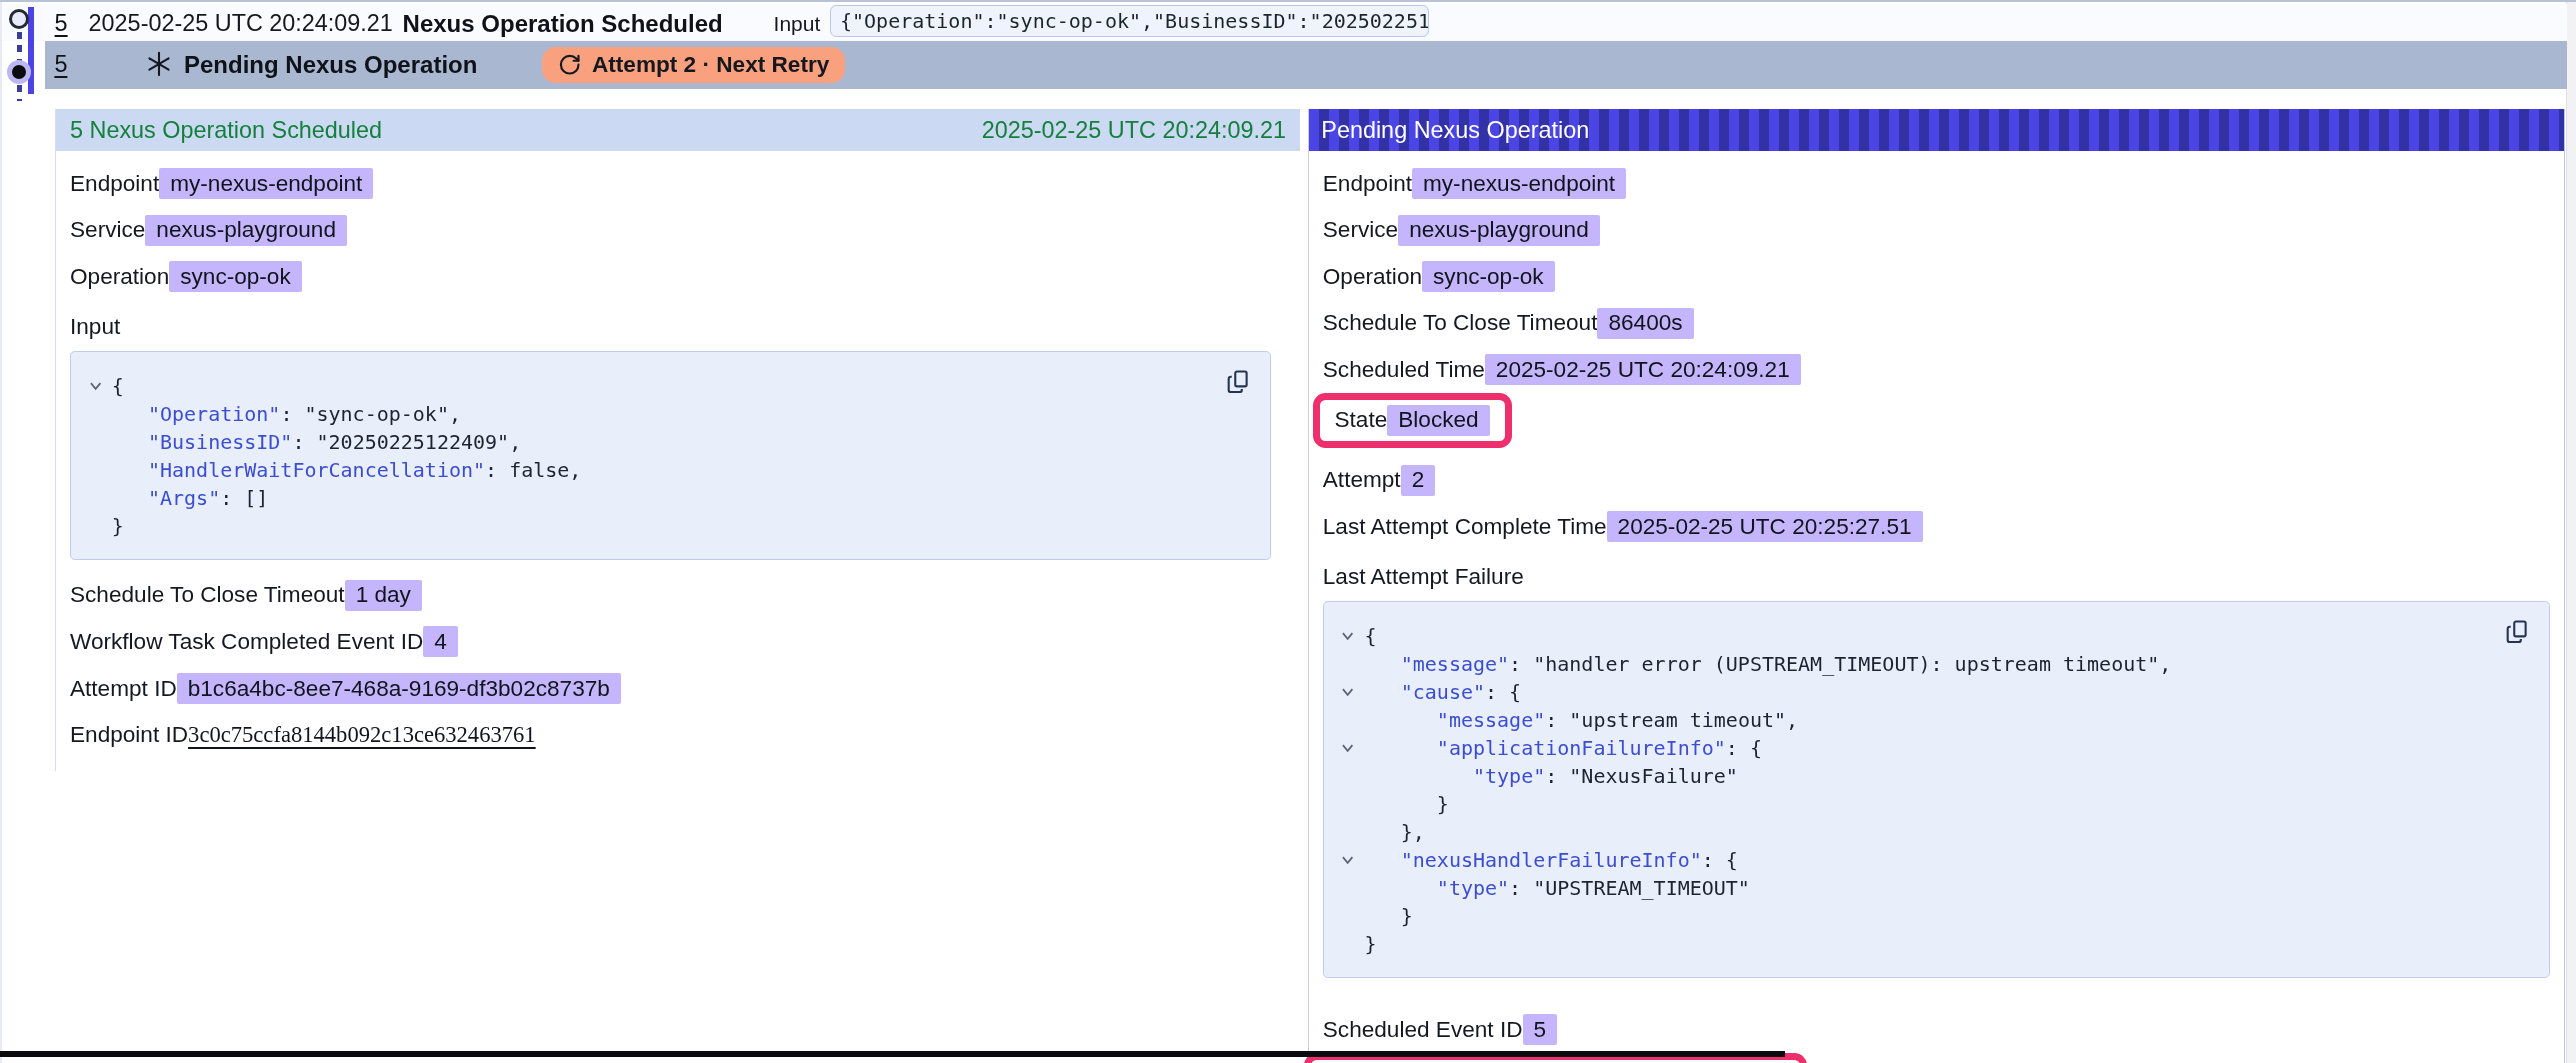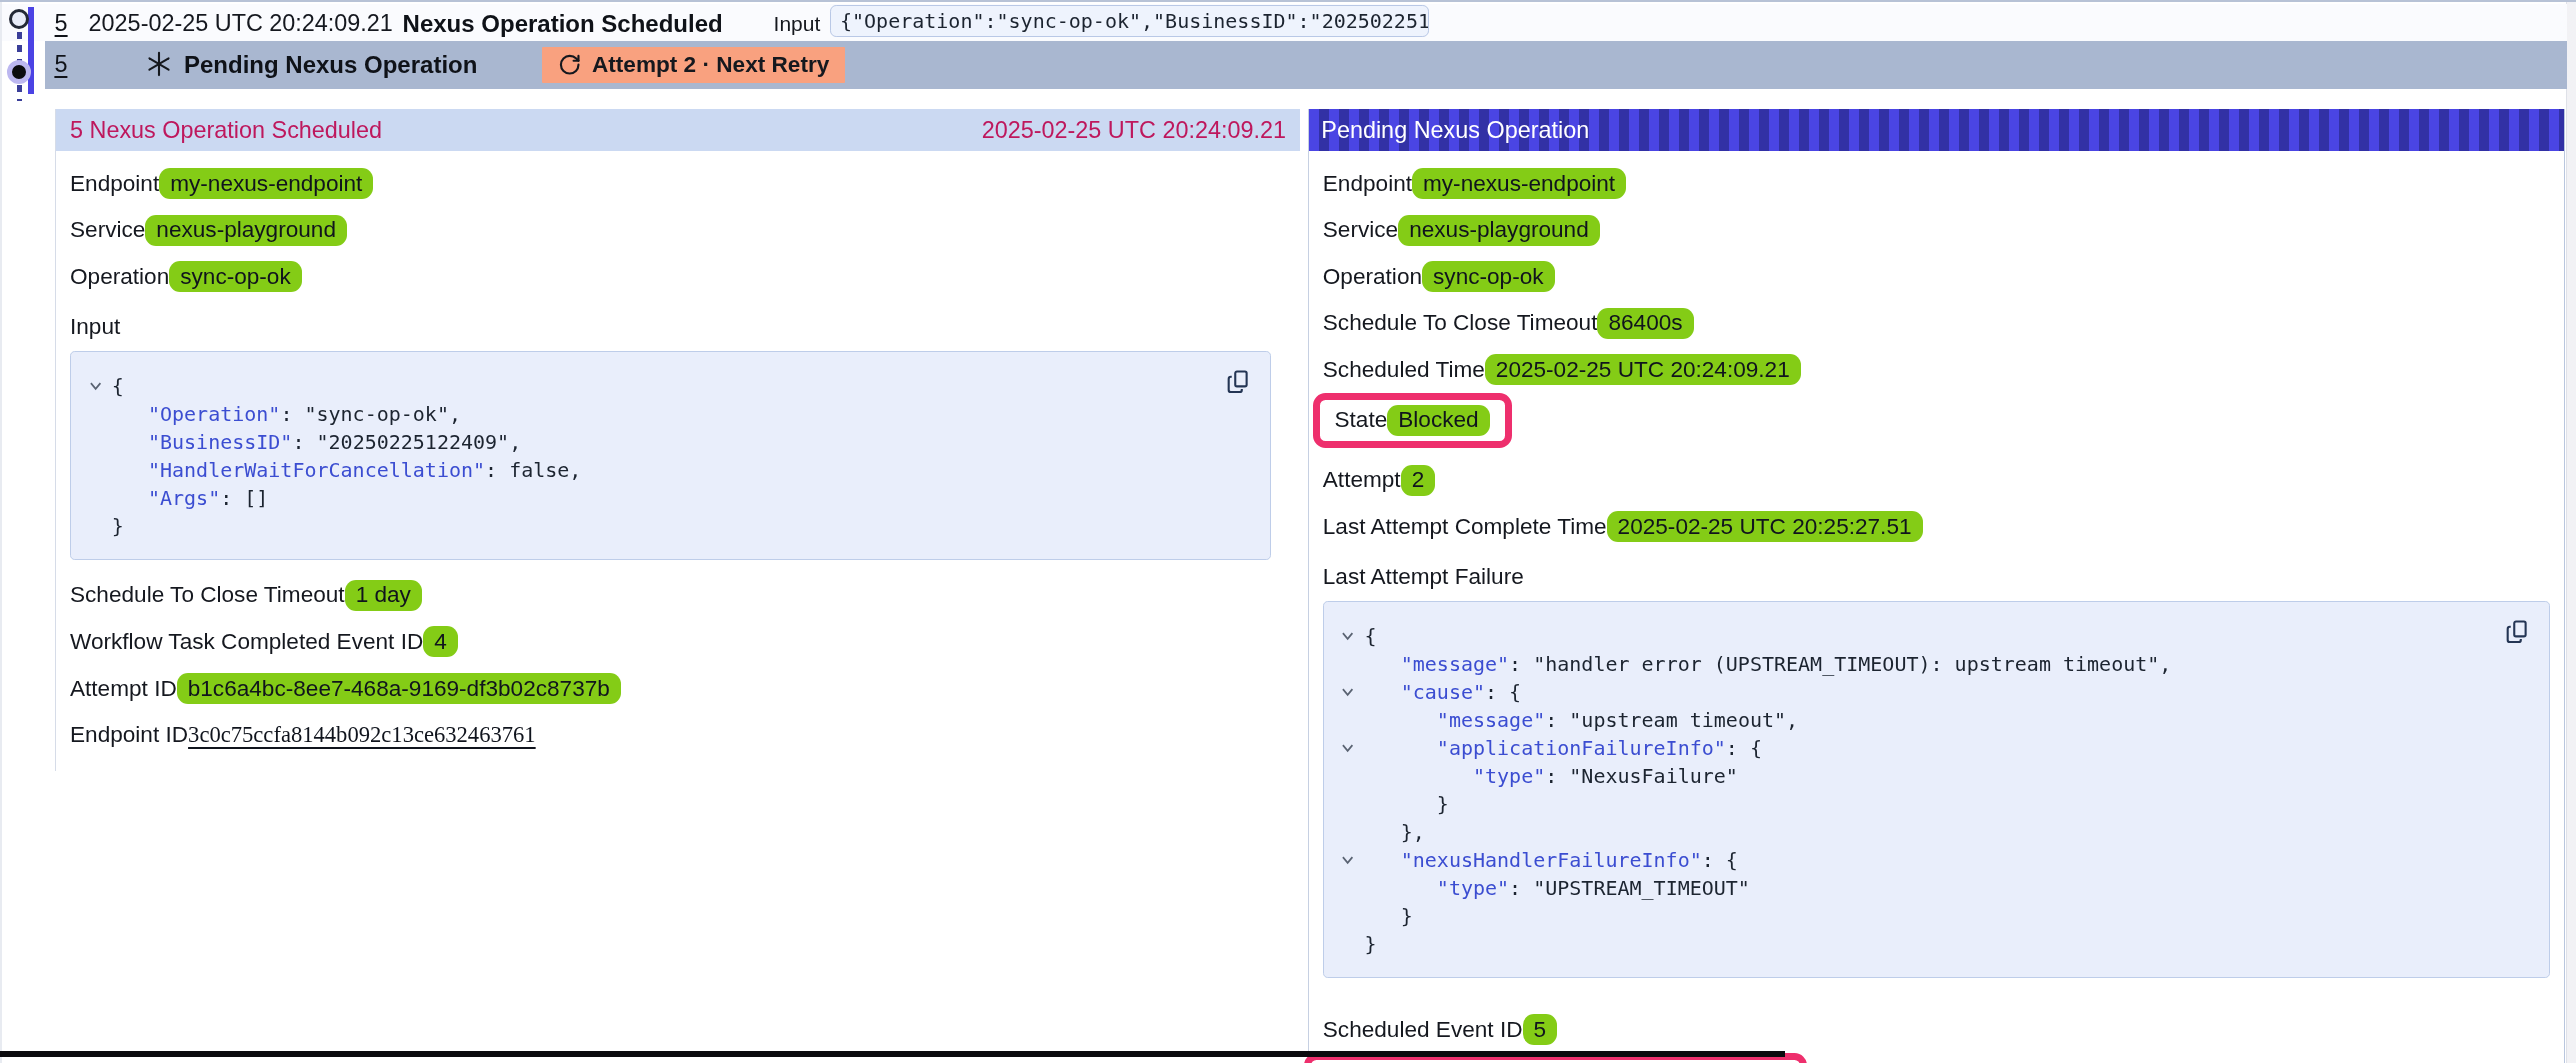--- a/index.html
+++ b/index.html
@@ -23,46 +23,46 @@
   .ev-time{font-size:23.4px;color:#15181f;}
   .ev-title{font-size:24px;font-weight:700;color:#0f1218;}
   .input-inline-label{font-size:21px;color:#15181e;}
   .input-inline-chip{
     font-family:"DejaVu Sans Mono", monospace;font-size:20px;color:#1c2430;
     background:#eef3fd;border:1.6px solid #b9c8e6;border-radius:6.2px;
     height:30px;line-height:30px;padding:0 9.4px;width:579px;
     white-space:nowrap;overflow:hidden;box-sizing:content-box;
   }
   .retry-badge{
-    position:absolute;left:497px;top:6.2px;height:36px;background:#f9a17f;border-radius:1px;
+    position:absolute;left:497px;top:6.2px;height:36px;background:#f9a17f;border-radius:14px;
     display:flex;align-items:center;gap:11px;padding:0 15.6px;
     font-size:22.6px;font-weight:600;color:#15181e;
   }
 
   
   .vbar{position:absolute;left:28px;top:4.7px;width:5.5px;height:87px;background:#4b43e4;z-index:3;}
   .tl-dashes{position:absolute;left:17px;top:30px;width:4.7px;height:69px;
     background:repeating-linear-gradient(180deg,#3a3e99 0 7px,transparent 7px 13.3px);z-index:2;}
   .tl-circle-open{position:absolute;left:8.6px;top:7px;width:14px;height:14px;border:3.9px solid #232936;
     border-radius:50%;background:#e8ecf8;z-index:4;}
   .tl-circle-filled{position:absolute;left:7px;top:58px;width:14px;height:14px;background:#0c0c10;
     border:5.5px solid #bcb7f0;border-radius:50%;z-index:4;}
 
   
   .panels{position:absolute;left:55px;top:107px;right:11px;display:flex;gap:7.8px;align-items:flex-start;}
   .panel-left{width:1245px;flex:none;border-left:1.6px solid #d6dce8;box-sizing:border-box;padding-bottom:20px;}
   .panel-right{flex:1;border-left:1.6px solid #c6d0e2;border-right:1.6px solid #b9c6de;box-sizing:border-box;padding-bottom:4.7px;}
   .panel-header-left{height:42px;background:#cbd9f2;display:flex;align-items:center;justify-content:space-between;
-    padding:0 14px;font-size:23.4px;color:#be185d;}
+    padding:0 14px;font-size:23.4px;color:#15803d;}
   .panel-header-right{height:42px;background:repeating-linear-gradient(90deg,#4a45e4 0 10px,#3231a5 10px 20px);
     display:flex;align-items:center;padding:0 12.5px;color:#ffffff;font-size:23.4px;font-weight:500;}
 
   .field-row{display:flex;align-items:center;height:31px;margin:15.6px 0 0 14px;font-size:22.6px;color:#15181f;}
   .field-row.first{margin-top:17px;}
-  .chip{background:#84cc16;border-radius:11px;padding:0 11px;height:31px;display:inline-flex;align-items:center;
+  .chip{background:#c4b5fd;border-radius:2px;padding:0 11px;height:31px;display:inline-flex;align-items:center;
     font-size:22.6px;color:#10141d;white-space:nowrap;}
   .link-value{font-size:22.6px;color:#10141d;text-decoration:underline;text-underline-offset:4.7px;cursor:pointer;font-family:Liberation Serif, serif;}
   .section-label{margin:22px 0 0 14px;font-size:22.6px;color:#15181f;}
 
   .code-block{position:relative;margin:11px 14px 0 14px;background:#e9eefb;border:1.6px solid #becde9;border-radius:4.7px;
     padding:20px 14px 18.7px 7.8px;font-family:"DejaVu Sans Mono", monospace;font-size:20px;line-height:28px;color:#1c2430;}
   .code-line{display:flex;}
   .gutter{flex:0 0 33px;display:flex;justify-content:center;align-items:flex-start;padding-top:8.6px;cursor:pointer;}
   .code-text{white-space:pre;}
   .json-key{color:#3b4dd1;}

